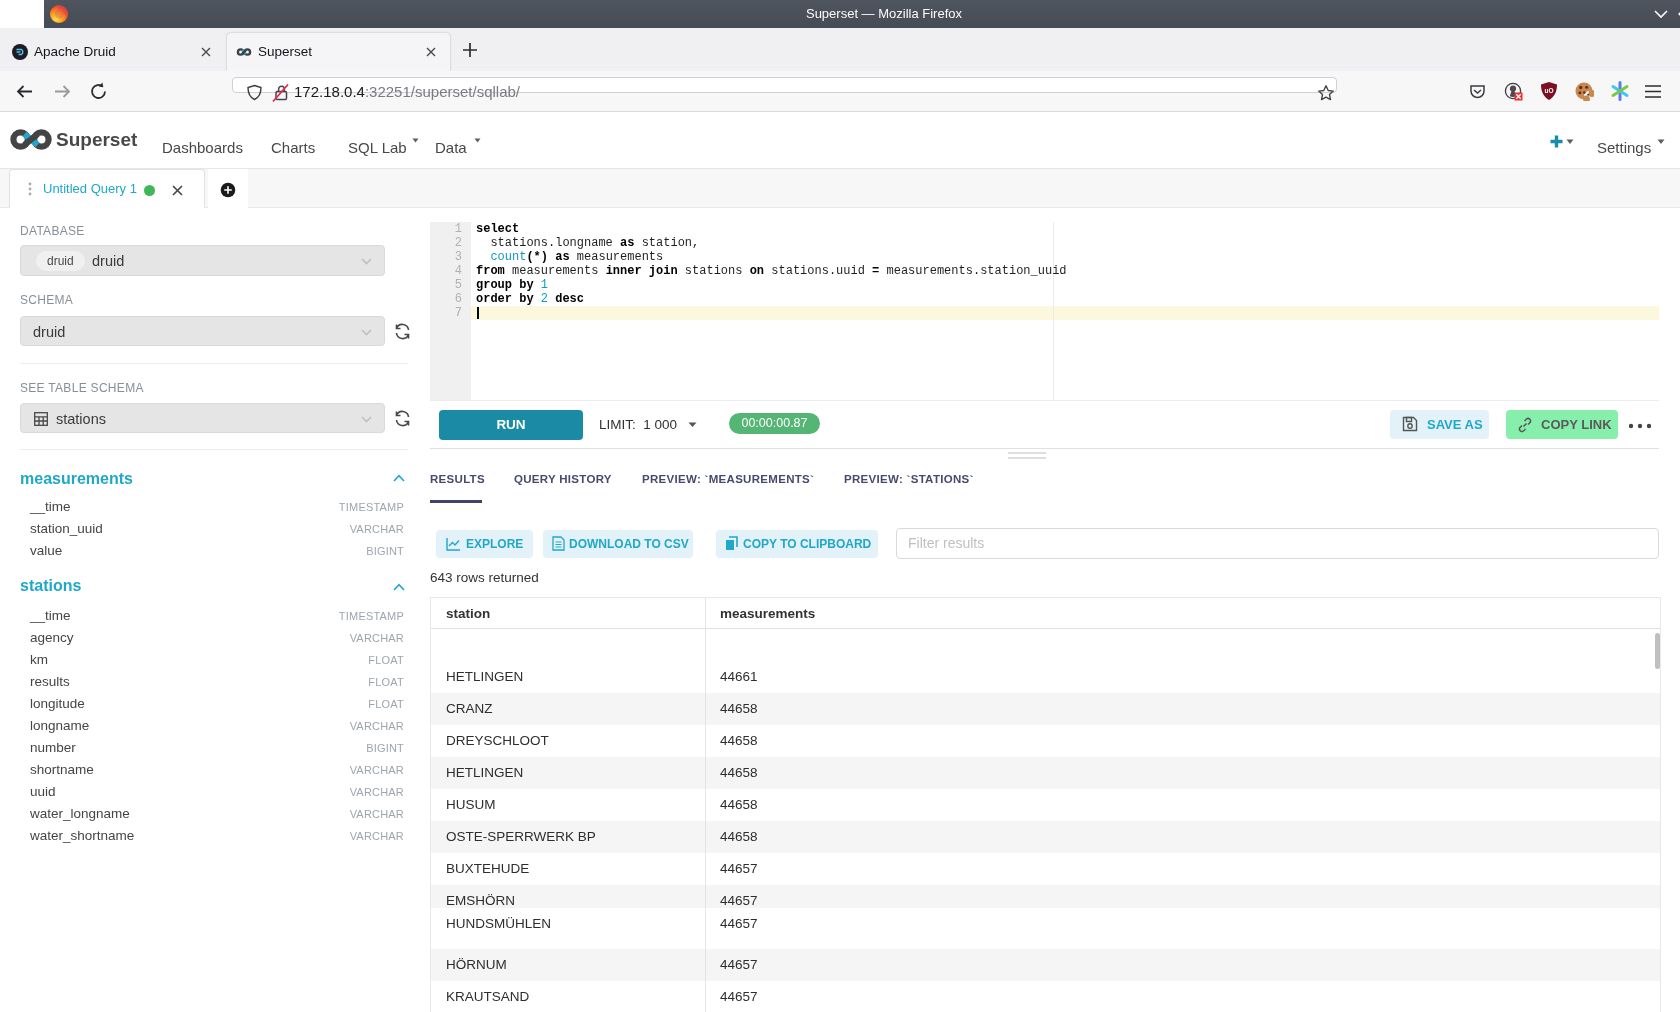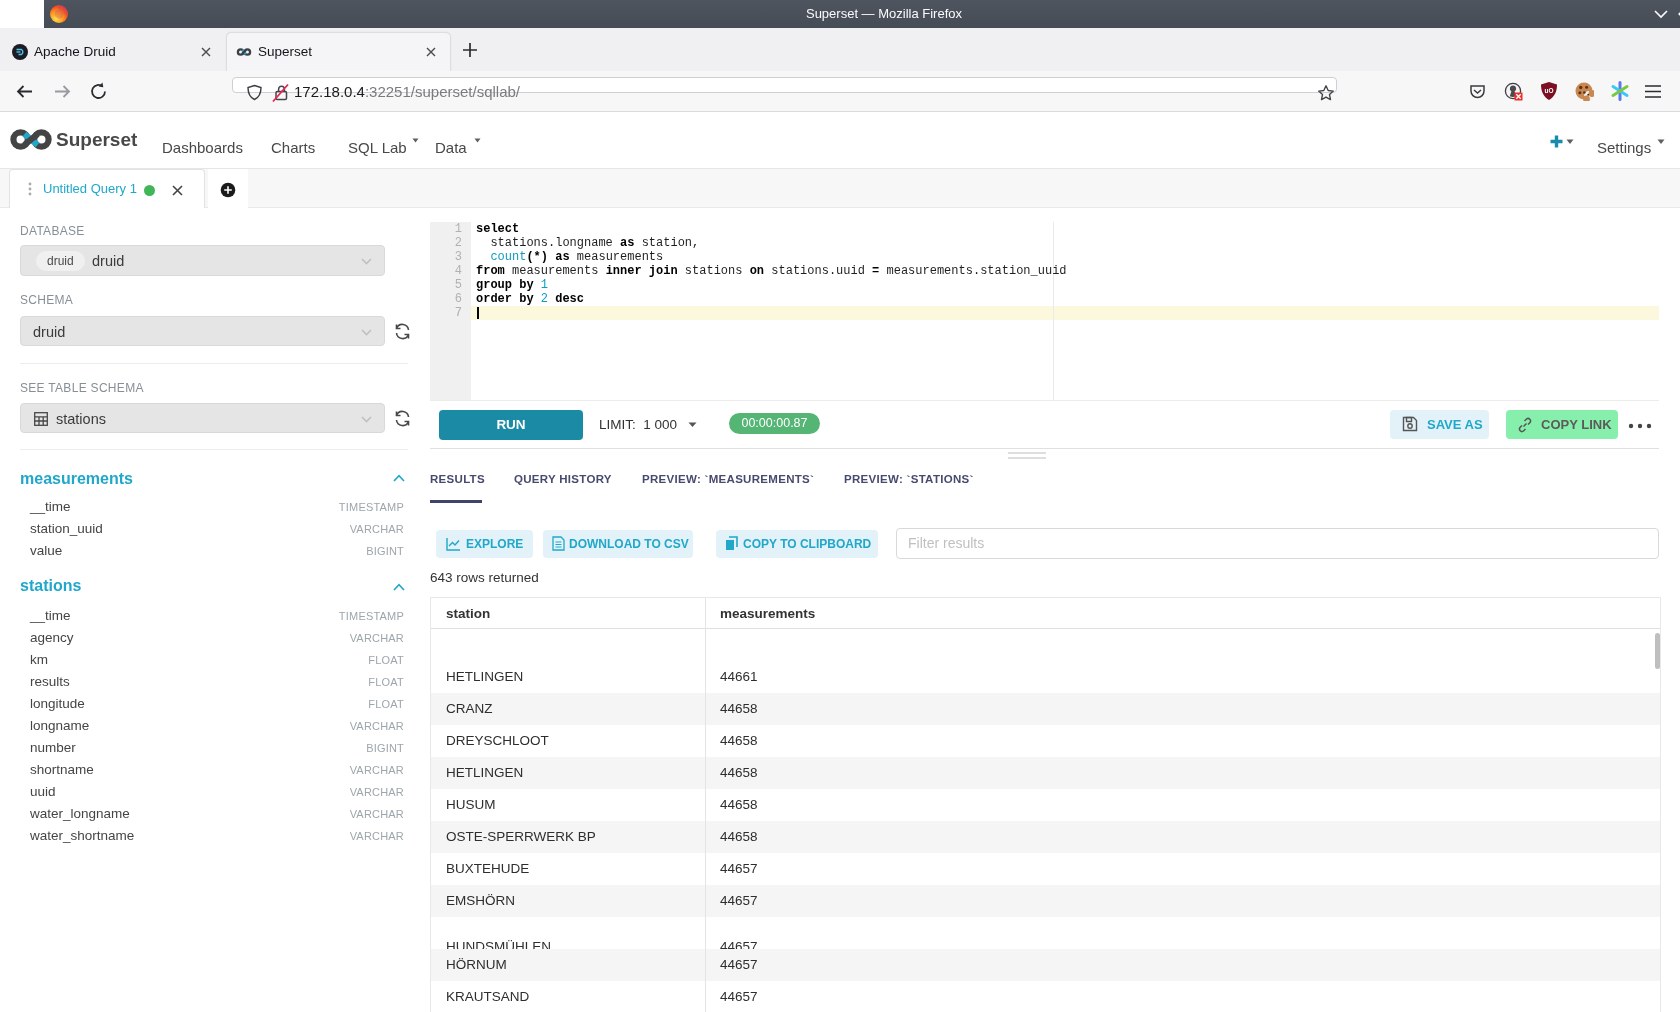--- a/index.html
+++ b/index.html
@@ -457,21 +457,21 @@
         <span class="c2">44658</span>
       </div>
     <div class="trow" style="top:255px;background:#fff">
         <span class="c1">BUXTEHUDE</span>
         <span class="c2">44657</span>
       </div>
     <div class="trow" style="top:287px;background:#f5f5f5">
         <span class="c1">EMSHÖRN</span>
         <span class="c2">44657</span>
       </div>
-    <div class="trow" style="top:333px;background:#fff">
+    <div class="trow" style="top:310px;background:#fff">
         <span class="c1">HUNDSMÜHLEN</span>
         <span class="c2">44657</span>
       </div>
     <div class="trow" style="top:351px;background:#f5f5f5">
         <span class="c1">HÖRNUM</span>
         <span class="c2">44657</span>
       </div>
     <div class="trow" style="top:383px;background:#fff">
         <span class="c1">KRAUTSAND</span>
         <span class="c2">44657</span>

